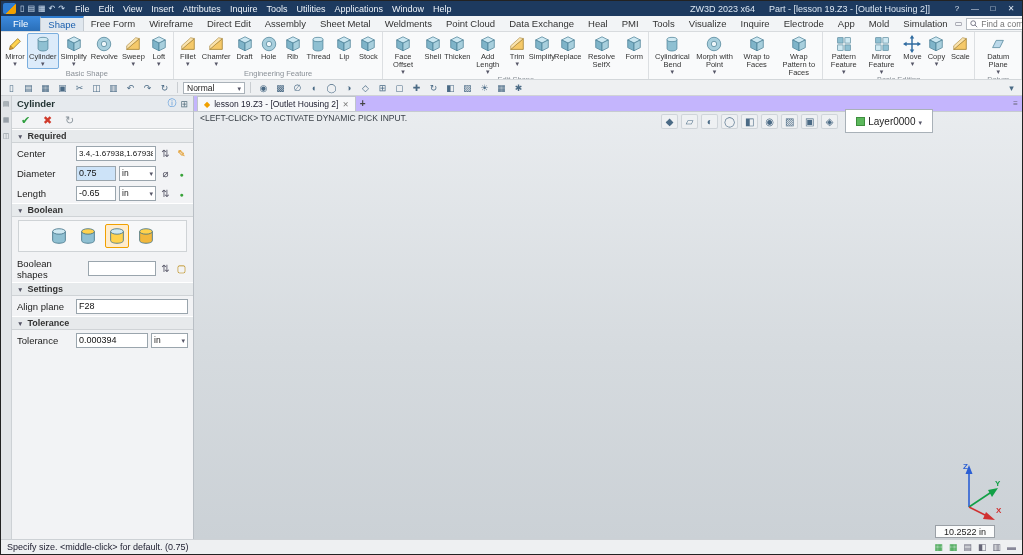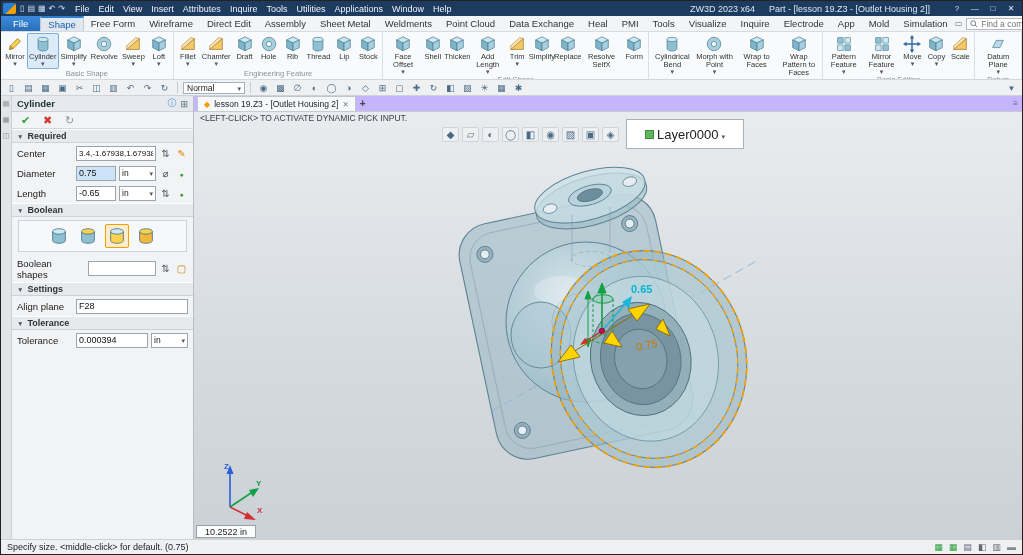--- a/index.html
+++ b/index.html
@@ -88,25 +88,25 @@
   .g-close::after{content:"✕";color:#777;font-size:7.5px;}
   .g-diamond::after{content:"◆";color:#f0a000;font-size:8px;}
 
   
   .workarea{flex:1;display:flex;flex-direction:column;min-width:0;}
   .tabbar{height:16px;background:#c4b5fd;border-bottom:1px solid #c6cbd0;display:flex;align-items:flex-start;padding-left:3px;flex:none;}
   .doctab{height:15px;background:#f7f8fa;border:1px solid #bfc5cb;border-bottom:none;display:flex;align-items:center;gap:4px;padding:0 6px;font-size:8.5px;color:#223;}
   .tabplus{width:14px;text-align:center;font-size:10px;align-self:center;}
   .tabbar-right{margin-left:auto;padding-right:4px;font-size:8px;color:#667;align-self:center;}
 
-  .viewport{flex:1;display:flex;flex-direction:column;background:linear-gradient(180deg,#e9ecef 0%,#d6dbdf 55%,#cbd1d6 100%);min-height:0;}
+  .viewport{flex:1;display:flex;flex-direction:row;background:linear-gradient(180deg,#e9ecef 0%,#d6dbdf 55%,#cbd1d6 100%);min-height:0;}
   .promptrow{height:13px;padding:1px 6px;font-size:8.5px;color:#3a4148;flex:none;}
   .vtoolbar{height:18px;display:flex;align-items:center;gap:3px;padding-left:248px;flex:none;}
   .vicon{width:17px;height:15px;text-align:center;font-size:10px;color:#4a6a85;background:rgba(255,255,255,.25);border:1px solid rgba(150,160,170,.35);border-radius:2px;line-height:14px;cursor:default;}
-  .layerbox{height:30px;min-width:74px;background:#fff;border:1px solid #a9b1b8;display:flex;align-items:center;gap:3px;padding:0 18px;font-size:13px;margin-left:4px;}
+  .layerbox{height:24px;min-width:74px;background:#fff;border:1px solid #a9b1b8;display:flex;align-items:center;gap:3px;padding:0 10px;font-size:10px;margin-left:4px;}
   .layer-swatch{width:9px;height:9px;background:#5cb85c;border:1px solid #3e8e3e;flex:none;}
   .canvas{flex:1;position:relative;min-height:0;}
   .canvas svg.model{position:absolute;left:0;top:0;}
   .readout{position:absolute;left:2px;bottom:1px;height:13px;background:#fbfcfc;border:1px solid #9aa0a6;padding:0 8px;font-size:9px;line-height:12px;color:#222;}
   .triad{position:absolute;left:22px;bottom:18px;}
 
   
   .statusbar{height:15px;background:#eef0f2;border-top:1px solid #cdd1d5;display:flex;align-items:center;padding:0 6px;flex:none;}
   .statusmsg{font-size:9px;color:#223;flex:1;white-space:nowrap;}
   .statusicons{display:flex;gap:6px;}

